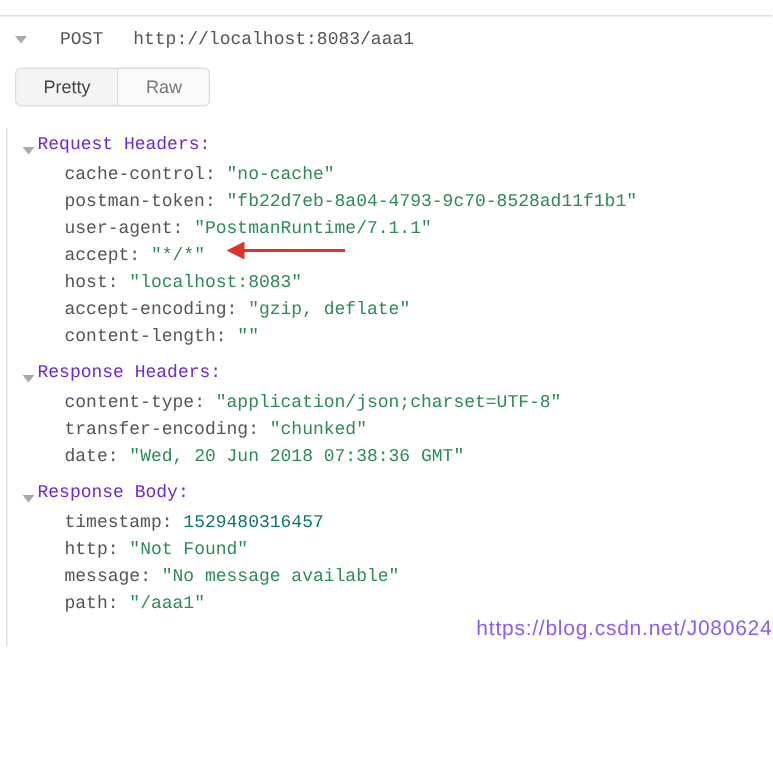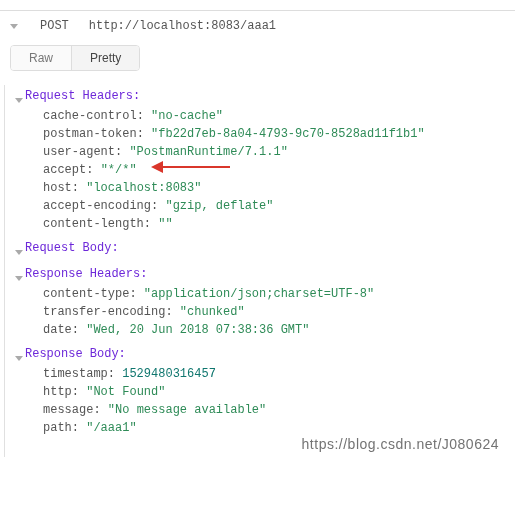--- a/index.html
+++ b/index.html
@@ -79,67 +79,61 @@
     .val-num { color: #0f766e; font-family: Liberation Mono, monospace; }
     .arrow-wrap {
       position: absolute;
       left: 145px;
       top: 156px;
       pointer-events: none;
     }
     .watermark {
       position: absolute;
       bottom: 15px;
-      right: 16px;
-      color: #737373;
+      right: 0;
+      color: #8b5cf6;
       font-family: Arial, sans-serif;
       font-size: 14px;
       letter-spacing: 0.5px;
     }
   </style>
 </head>
 <body>
 
 
 
 <div class="top-line">
   <span class="caret"></span>
   <span class="request-line">POST</span>
   <span class="request-line">http://localhost:8083/aaa1</span>
 </div>
 
 <div class="toggle-bar">
+  <div class="toggle-btn active">Pretty</div>
   <div class="toggle-btn">Raw</div>
-  <div class="toggle-btn active">Pretty</div>
 </div>
 
 <div class="content">
 
   <div class="section">
     <div class="section-header">
       <span class="caret"></span>
       <span>Request Headers:</span>
     </div>
     <div class="kv-list">
         <div class="kv-row"><span class="key">cache-control</span><span class="colon">: </span><span class="val-str">"no-cache"</span></div>
         <div class="kv-row"><span class="key">postman-token</span><span class="colon">: </span><span class="val-str">"fb22d7eb-8a04-4793-9c70-8528ad11f1b1"</span></div>
         <div class="kv-row"><span class="key">user-agent</span><span class="colon">: </span><span class="val-str">"PostmanRuntime/7.1.1"</span></div>
         <div class="kv-row"><span class="key">accept</span><span class="colon">: </span><span class="val-str">"*/*"</span></div>
         <div class="kv-row"><span class="key">host</span><span class="colon">: </span><span class="val-str">"localhost:8083"</span></div>
         <div class="kv-row"><span class="key">accept-encoding</span><span class="colon">: </span><span class="val-str">"gzip, deflate"</span></div>
         <div class="kv-row"><span class="key">content-length</span><span class="colon">: </span><span class="val-str">""</span></div>
       </div>
   </div>
 
-  <div class="section">
-    <div class="section-header">
-      <span class="caret"></span>
-      <span>Request Body:</span>
-    </div>
-  </div>
 
   <div class="section">
     <div class="section-header">
       <span class="caret"></span>
       <span>Response Headers:</span>
     </div>
     <div class="kv-list">
         <div class="kv-row"><span class="key">content-type</span><span class="colon">: </span><span class="val-str">"application/json;charset=UTF-8"</span></div>
         <div class="kv-row"><span class="key">transfer-encoding</span><span class="colon">: </span><span class="val-str">"chunked"</span></div>
         <div class="kv-row"><span class="key">date</span><span class="colon">: </span><span class="val-str">"Wed, 20 Jun 2018 07:38:36 GMT"</span></div>

